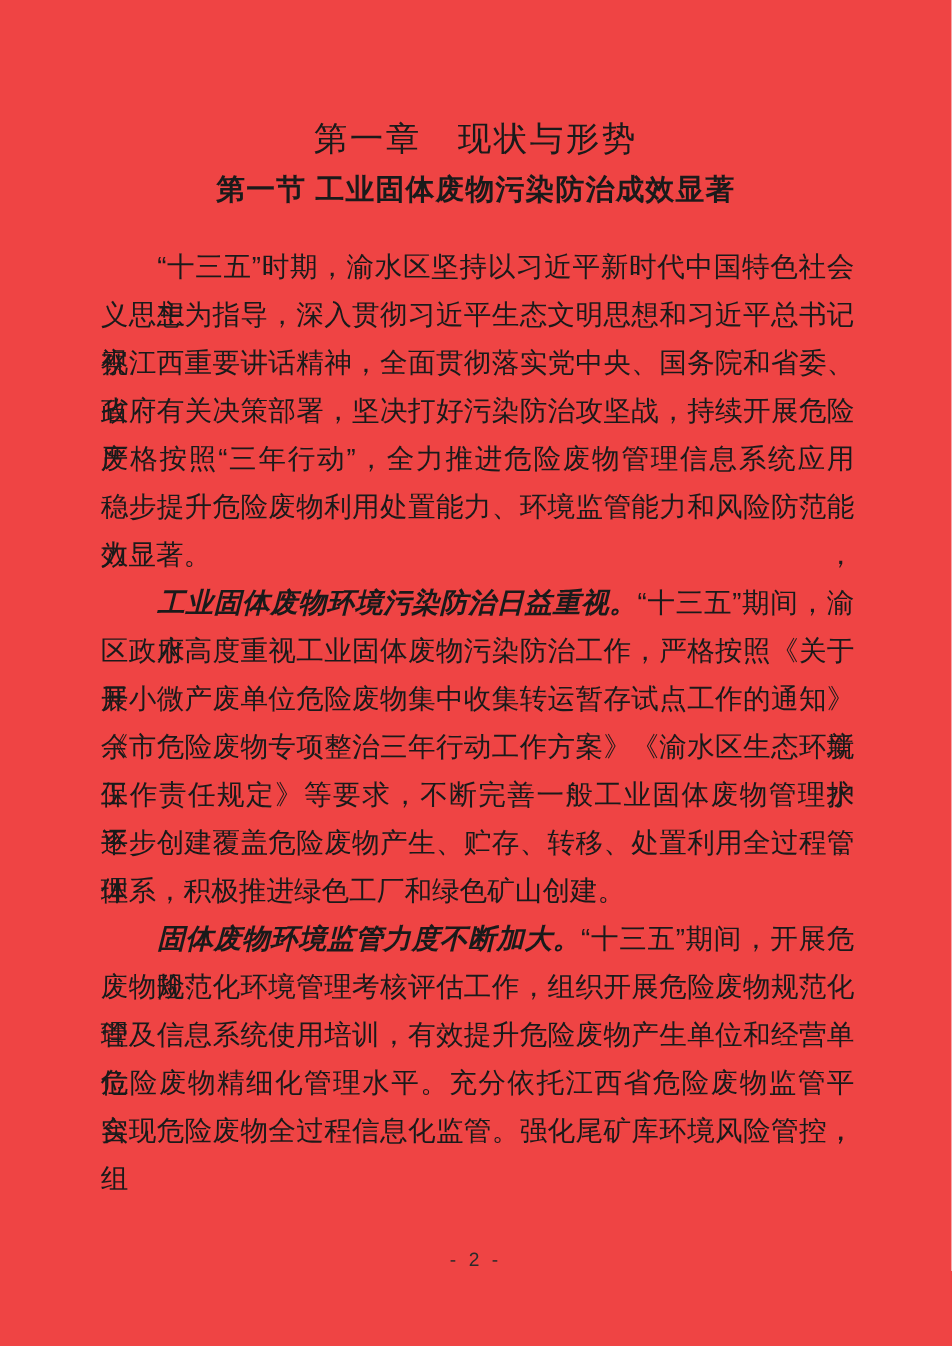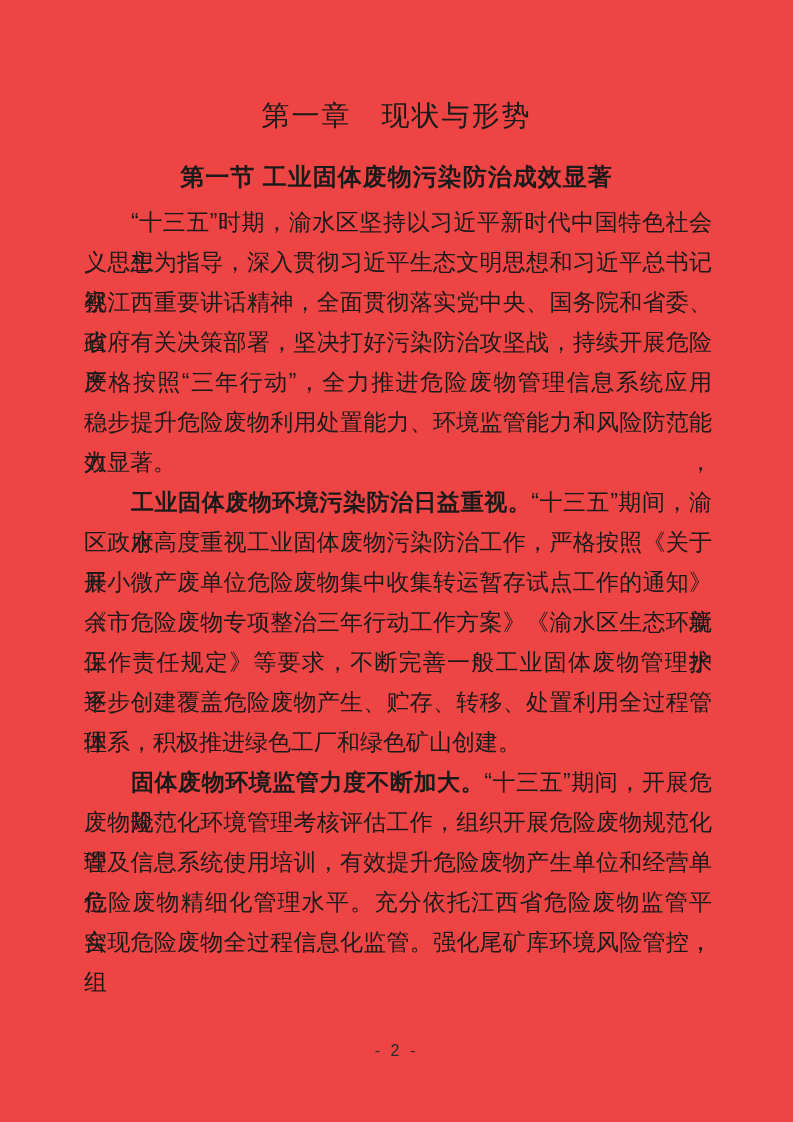--- a/index.html
+++ b/index.html
@@ -23,21 +23,21 @@
     width: 100%;
     margin: 0;
     text-align: center;
     font-size: 28px;
     line-height: 36px;
     font-weight: normal;
     letter-spacing: 2px;
   }
   .section-title {
     position: absolute;
-    top: 161px;
+    top: 143px;
     left: 0;
     width: 100%;
     margin: 0;
     text-align: center;
     font-size: 24px;
     line-height: 32px;
     font-weight: bold;
     letter-spacing: 1px;
   }
   .doc-body {
@@ -57,20 +57,21 @@
   }
   .line.last {
     text-align: left;
     text-align-last: left;
   }
   .line.indent {
     padding-left: 47px;
   }
   .bold {
     font-weight: bold;
+    font-style: italic;
   }
   .page-footer {
     position: absolute;
     bottom: 62px;
     left: 0;
     width: 100%;
     text-align: center;
     font-size: 16px;
     letter-spacing: 3px;
     color: #2a2a2a;

